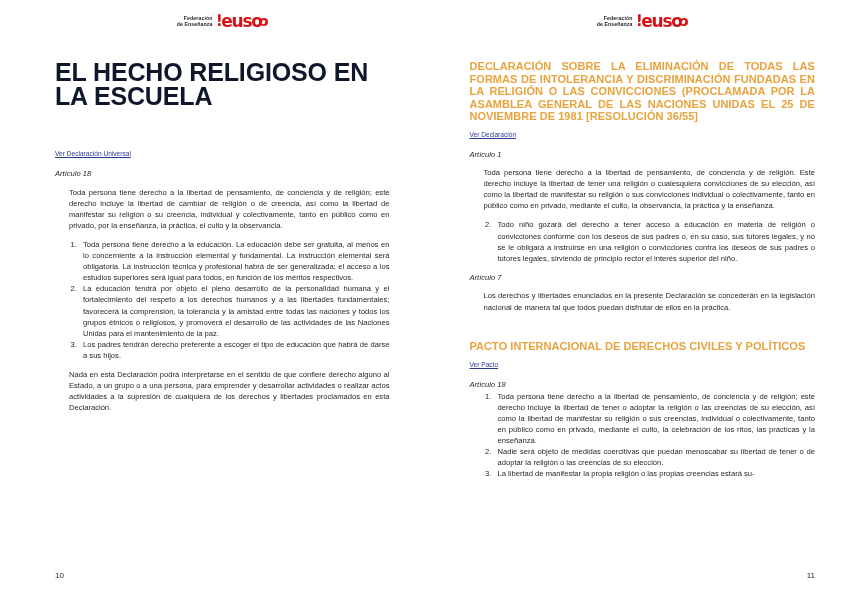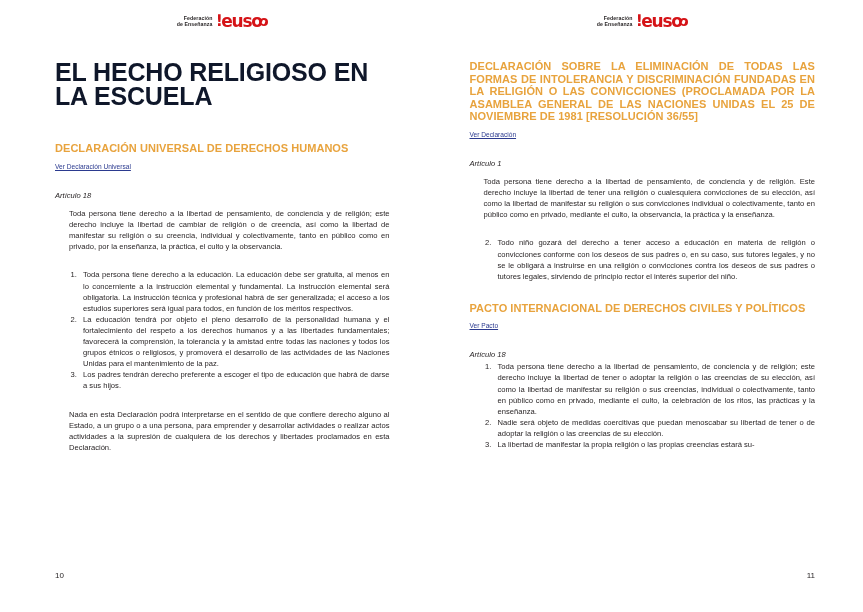--- a/index.html
+++ b/index.html
@@ -116,21 +116,21 @@
     display: inline-block;
     color: #2b3a8f;
     font-size: 6.6px;
     line-height: 10px;
     text-decoration: underline;
     margin-top: 2px;
     cursor: pointer;
   }
 
   
-  .article { margin-top: 17px; }
+  .article { margin-top: 8px; }
   .article-label {
     font-style: italic;
     font-size: 7.6px;
     line-height: 11px;
     color: #231f20;
     margin-bottom: 1px;
   }
   .para {
     font-size: 7.6px;
     line-height: 11.1px;
@@ -185,21 +185,20 @@
             <span class="logo-dot"></span>
         </div>
       </div>
     </div>
 
     <h1 class="doc-title">EL HECHO RELIGIOSO EN LA ESCUELA</h1>
 
     <div style="height:34px"></div>
 
     <div>
-      <div class="section-head">DECLARACIÓN UNIVERSAL DE DERECHOS HUMANOS</div>
       <a class="doclink">Ver Declaración Universal</a>
 
       <div class="article">
         <div class="article-label">Artículo 18</div>
         <p class="para">Toda persona tiene derecho a la libertad de pensamiento, de conciencia y de religión; este derecho incluye la libertad de cambiar de religión o de creencia, así como la libertad de manifestar su religión o su creencia, individual y colectivamente, tanto en público como en privado, por la enseñanza, la práctica, el culto y la observancia.</p>
       </div>
 
       <div class="article">
         <ol class="numlist">
           <li>Toda persona tiene derecho a la educación. La educación debe ser gratuita, al menos en lo concerniente a la instrucción elemental y fundamental. La instrucción elemental será obligatoria. La instrucción técnica y profesional habrá de ser generalizada; el acceso a los estudios superiores será igual para todos, en función de los méritos respectivos.</li>
@@ -242,20 +241,24 @@
         <div class="article-label">Artículo 1</div>
         <p class="para">Toda persona tiene derecho a la libertad de pensamiento, de conciencia y de religión. Este derecho incluye la libertad de tener una religión o cualesquiera convicciones de su elección, así como la libertad de manifestar su religión o sus convicciones individual o colectivamente, tanto en público como en privado, mediante el culto, la observancia, la práctica y la enseñanza.</p>
       </div>
 
       <div class="article">
         <ol class="numlist" start="2">
           <li>Todo niño gozará del derecho a tener acceso a educación en materia de religión o convicciones conforme con los deseos de sus padres o, en su caso, sus tutores legales, y no se le obligará a instruirse en una religión o convicciones contra los deseos de sus padres o tutores legales, sirviendo de principio rector el interés superior del niño.</li>
         </ol>
       </div>
 
+      <div class="article">
+        <div class="article-label">Artículo 7</div>
+        <p class="para">Los derechos y libertades enunciados en la presente Declaración se concederán en la legislación nacional de manera tal que todos puedan disfrutar de ellos en la práctica.</p>
+      </div>
     </div>
 
     <div style="height:20px"></div>
 
     <div>
       <div class="section-head spaced">PACTO INTERNACIONAL DE DERECHOS CIVILES Y POLÍTICOS</div>
       <a class="doclink">Ver Pacto</a>
 
       <div class="article">
         <div class="article-label">Artículo 18</div>

